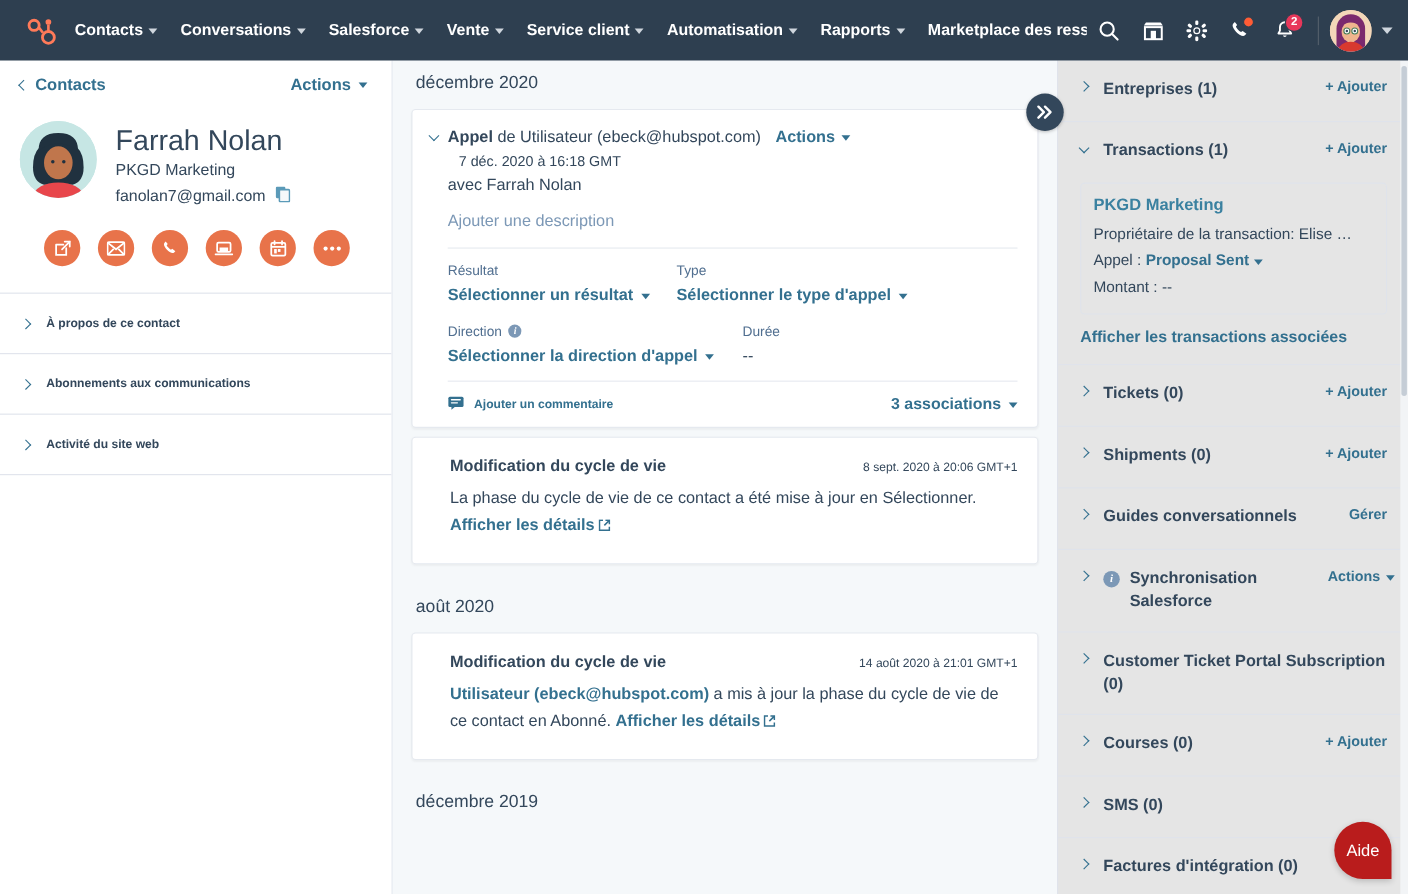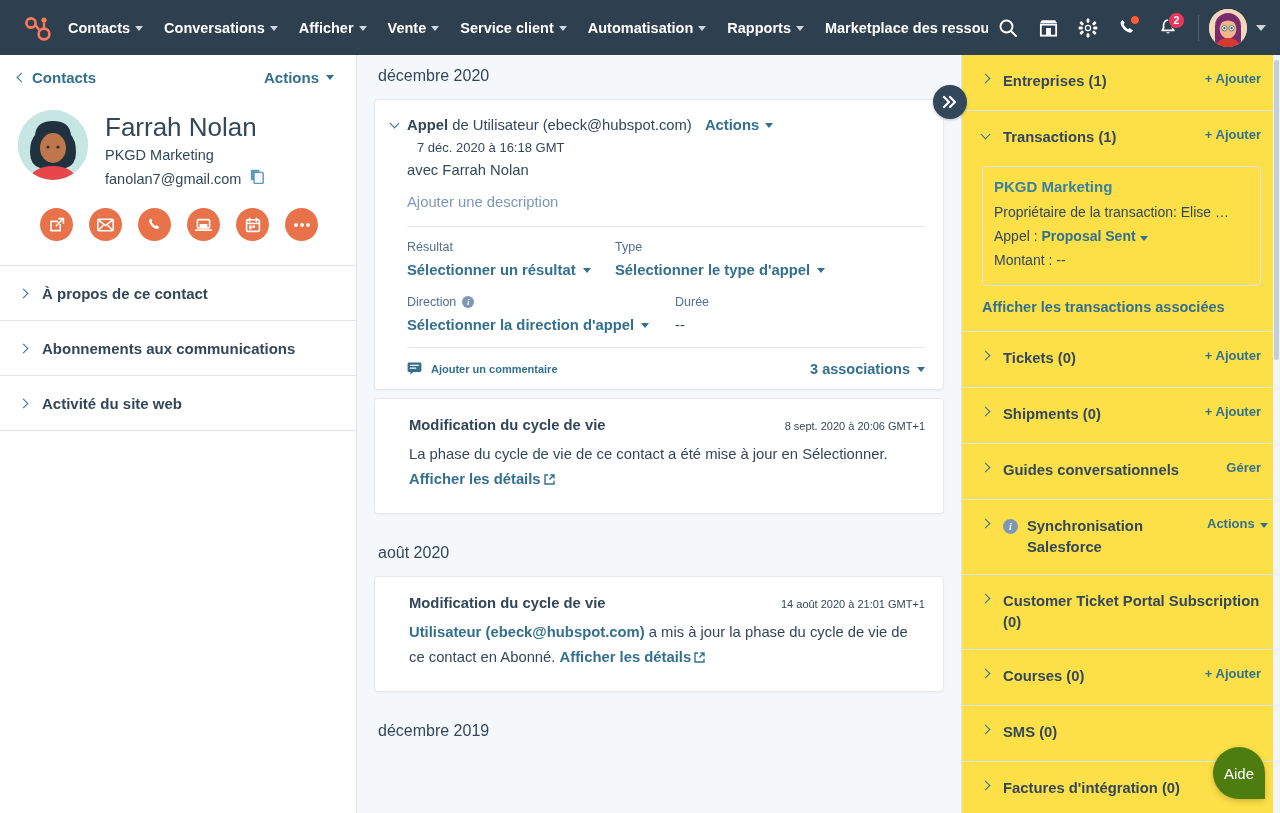--- a/index.html
+++ b/index.html
@@ -99,21 +99,21 @@
   .action-icons { display: flex; gap: 16px; padding: 20px 0 24px 40px; }
   .act-btn {
     width: 33px; height: 33px; border-radius: 50%; background: #e8734a;
     display: flex; align-items: center; justify-content: center; cursor: pointer;
     color: #fff; flex: 0 0 33px;
   }
   .accordion-row {
     height: 55px; display: flex; align-items: center; gap: 15px;
     padding-left: 20px; border-top: 1px solid #dfe3eb; cursor: pointer;
   }
-  .accordion-row .ltitle { font-size: 15px; font-weight: bold; color: #33475b; }
+  .accordion-row .ltitle { font-size: 11px; font-weight: bold; color: #33475b; }
   .chev-right {
     display: inline-block; width: 7px; height: 7px;
     border-right: 1.8px solid #33708f; border-top: 1.8px solid #33708f;
     transform: rotate(45deg); flex: 0 0 7px;
   }
   .left-bottom-rule { border-top: 1px solid #dfe3eb; }
 
   
   .center-col {
     position: absolute; top: 55px; left: 357px; width: 604px; height: 758px;
@@ -183,21 +183,21 @@
   .collapse-btn {
     position: absolute; top: 85px; left: 933px; width: 34px; height: 34px;
     border-radius: 50%; background: #33475b; color: #fff; z-index: 30;
     display: flex; align-items: center; justify-content: center; cursor: pointer;
     box-shadow: 0 1px 3px rgba(0,0,0,0.25); font-size: 15px; font-weight: bold;
   }
 
   
   .right-col {
     position: absolute; top: 55px; left: 961px; width: 319px; height: 758px;
-    background: #fde047; border-left: 1px solid #dfe3eb; overflow: hidden;
+    background: #e5e5e5; border-left: 1px solid #dfe3eb; overflow: hidden;
   }
   .r-section { border-bottom: 1px solid #dfe3eb; }
   .r-head {
     display: flex; align-items: flex-start; padding: 16px 19px 16px 20px;
     gap: 14px; cursor: pointer; min-height: 55px;
   }
   .r-head .chev-right, .r-head .chev-dn { margin-top: 4px; }
   .chev-dn {
     display: inline-block; width: 7px; height: 7px;
     border-right: 1.8px solid #33708f; border-bottom: 1.8px solid #33708f;
@@ -234,21 +234,21 @@
     background: #f2f4f6; z-index: 20;
   }
   .r-scroll-thumb {
     position: absolute; top: 60px; right: 1px; width: 5px; height: 300px;
     background: #c5cdd6; border-radius: 3px; z-index: 21; cursor: pointer;
   }
 
   
   .help-btn {
     position: absolute; left: 1213px; top: 747px; width: 52px; height: 52px;
-    background: #4d7c0f; color: #fff; font-size: 15px;
+    background: #b91c1c; color: #fff; font-size: 15px;
     border-radius: 26px 26px 0 26px; display: flex; align-items: center;
     justify-content: center; cursor: pointer; z-index: 50;
     box-shadow: 0 2px 6px rgba(0,0,0,0.2);
   }
 </style>
 </head>
 <body>
 
 <div id="app">
 
@@ -266,21 +266,21 @@
     <div class="navitems">
       <div class="navitem">
         <span>Contacts</span>
         <i class="caret"></i>
       </div>
       <div class="navitem">
         <span>Conversations</span>
         <i class="caret"></i>
       </div>
       <div class="navitem">
-        <span>Afficher</span>
+        <span>Salesforce</span>
         <i class="caret"></i>
       </div>
       <div class="navitem">
         <span>Vente</span>
         <i class="caret"></i>
       </div>
       <div class="navitem">
         <span>Service client</span>
         <i class="caret"></i>
       </div>

